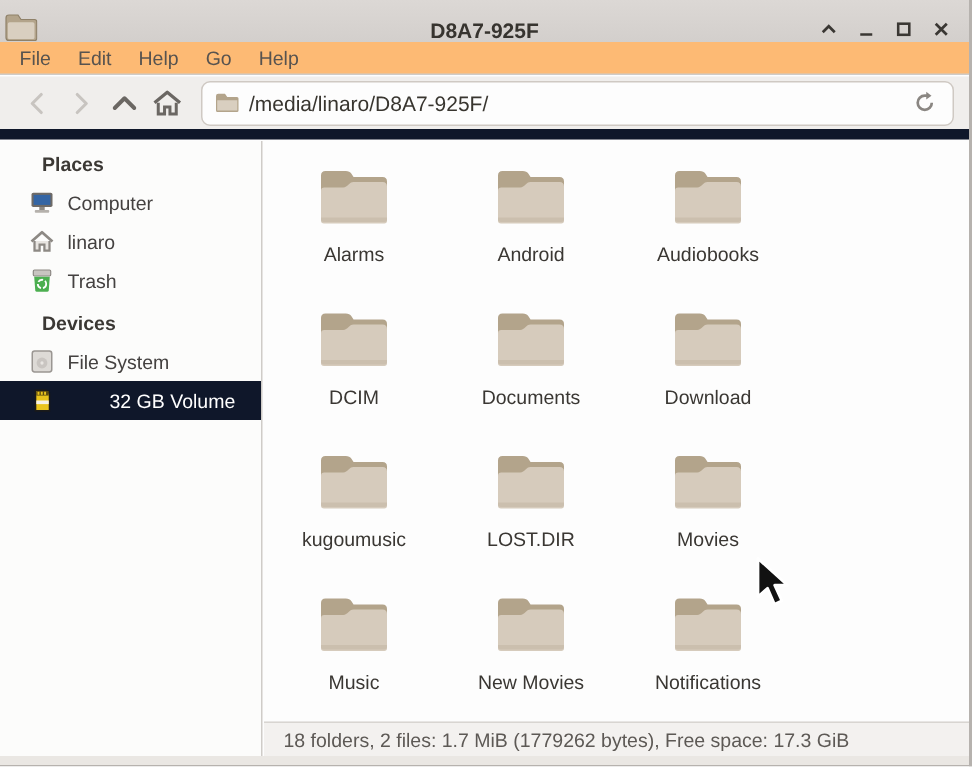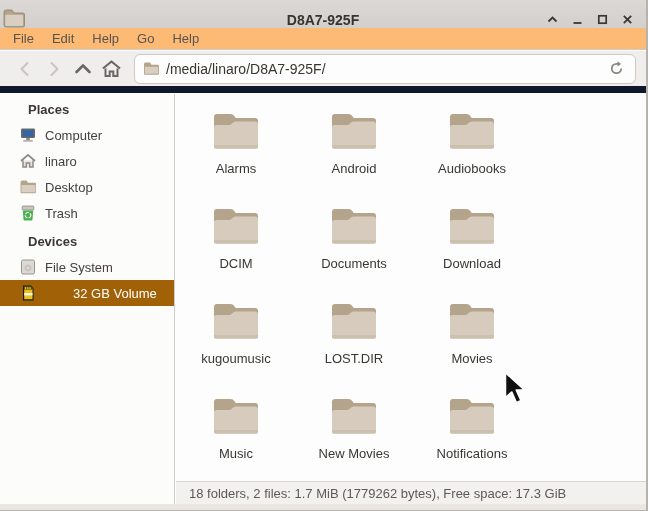--- a/index.html
+++ b/index.html
@@ -151,48 +151,39 @@
           <svg width="18" height="18" viewBox="0 0 18 18">
             <path d="M2,9 L9,2.8 L16,9" fill="none" stroke="#8d8984" stroke-width="1.8" stroke-linejoin="round"></path>
             <path d="M4,8.6 v6.4 h3.4 v-4 h3.2 v4 h3.4 v-6.4" fill="#e8e5e1" stroke="#8d8984" stroke-width="1.5"></path>
           </svg>
         </span>
         <span>linaro</span>
       </div>
       <div class="side-item">
         <span class="s-icon">
           <svg width="18" height="18" viewBox="0 0 18 18">
-            <path d="M1.5,4 q0-1.5 1.5-1.5 h4.5 l1.5,2.2 h7 q1,0 1,1 v8.5 q0,1 -1,1 h-13.5 q-1,0 -1,-1 z" fill="#b3a48b"></path>
-            <path d="M2.4,7 h14 v7.3 h-14 z" fill="#d9cfc0"></path>
-          </svg>
-        </span>
-        <span>Desktop</span>
-      </div>
-      <div class="side-item">
-        <span class="s-icon">
-          <svg width="18" height="18" viewBox="0 0 18 18">
             <rect x="3.2" y="2" width="11.6" height="4" rx="0.8" fill="#c9c5c1" stroke="#8d8984" stroke-width="0.8"></rect>
             <path d="M3.8,6.5 h10.4 l-0.7,9 q-0.1,1 -1.1,1 h-6.8 q-1,0 -1.1,-1 z" fill="#4caf50"></path>
             <circle cx="9" cy="11.3" r="2.8" fill="none" stroke="#ffffff" stroke-width="1.2" stroke-dasharray="3.6 1.4"></circle>
           </svg>
         </span>
         <span>Trash</span>
       </div>
       <div class="side-header">Devices</div>
       <div class="side-item">
         <span class="s-icon">
           <svg width="18" height="18" viewBox="0 0 18 18">
             <rect x="2.5" y="2" width="13" height="14" rx="1.6" fill="#dddad6" stroke="#9a9692" stroke-width="1"></rect>
             <circle cx="9" cy="10" r="3.6" fill="#c9c5c1"></circle>
             <circle cx="9" cy="10" r="1.1" fill="#e9e6e2"></circle>
           </svg>
         </span>
         <span>File System</span>
       </div>
-      <div class="side-item selected" style="background: #a16207; gap: 36px;">
+      <div class="side-item selected" style="background: #0f172a; gap: 36px;">
         <span class="s-icon">
           <svg width="18" height="18" viewBox="0 0 18 18">
             <path d="M4,1.5 h8 l2.5,2.5 v12.5 h-10.5 z" fill="#1a1a1a"></path>
             <path d="M5.2,2.7 h6.3 l2,2 v10.6 h-8.3 z" fill="#e9c41d"></path>
             <rect x="5.2" y="2.7" width="8.3" height="3" fill="#5a4a10"></rect>
             <rect x="6" y="3.2" width="1.3" height="2" fill="#e9c41d"></rect>
             <rect x="8.2" y="3.2" width="1.3" height="2" fill="#e9c41d"></rect>
             <rect x="10.4" y="3.2" width="1.3" height="2" fill="#e9c41d"></rect>
             <rect x="5.2" y="9" width="8.3" height="2.4" fill="#f5f1e6"></rect>
           </svg>

